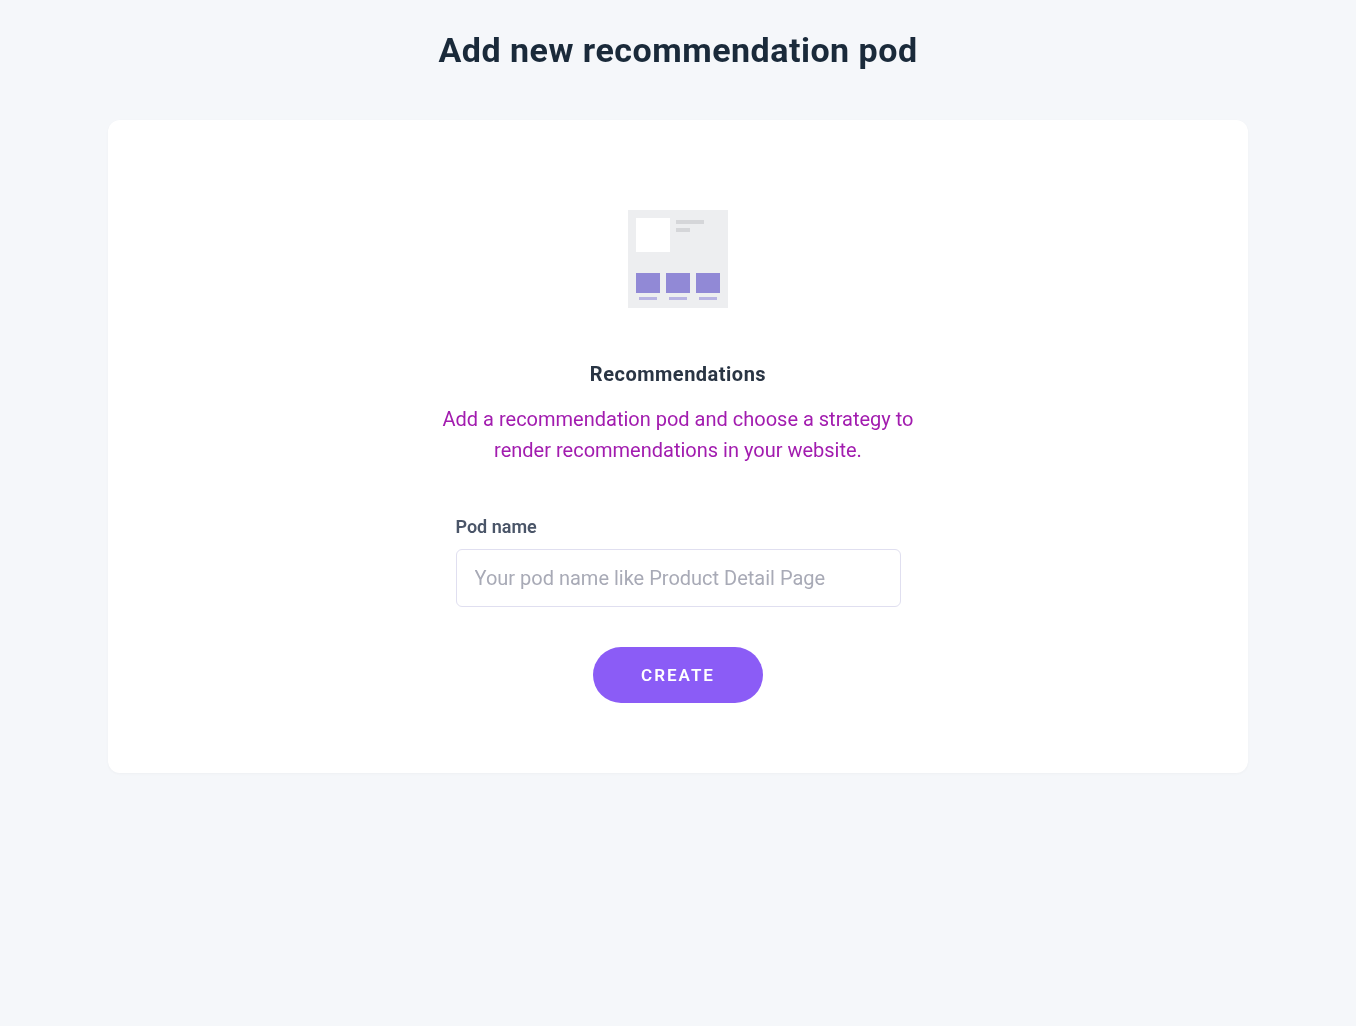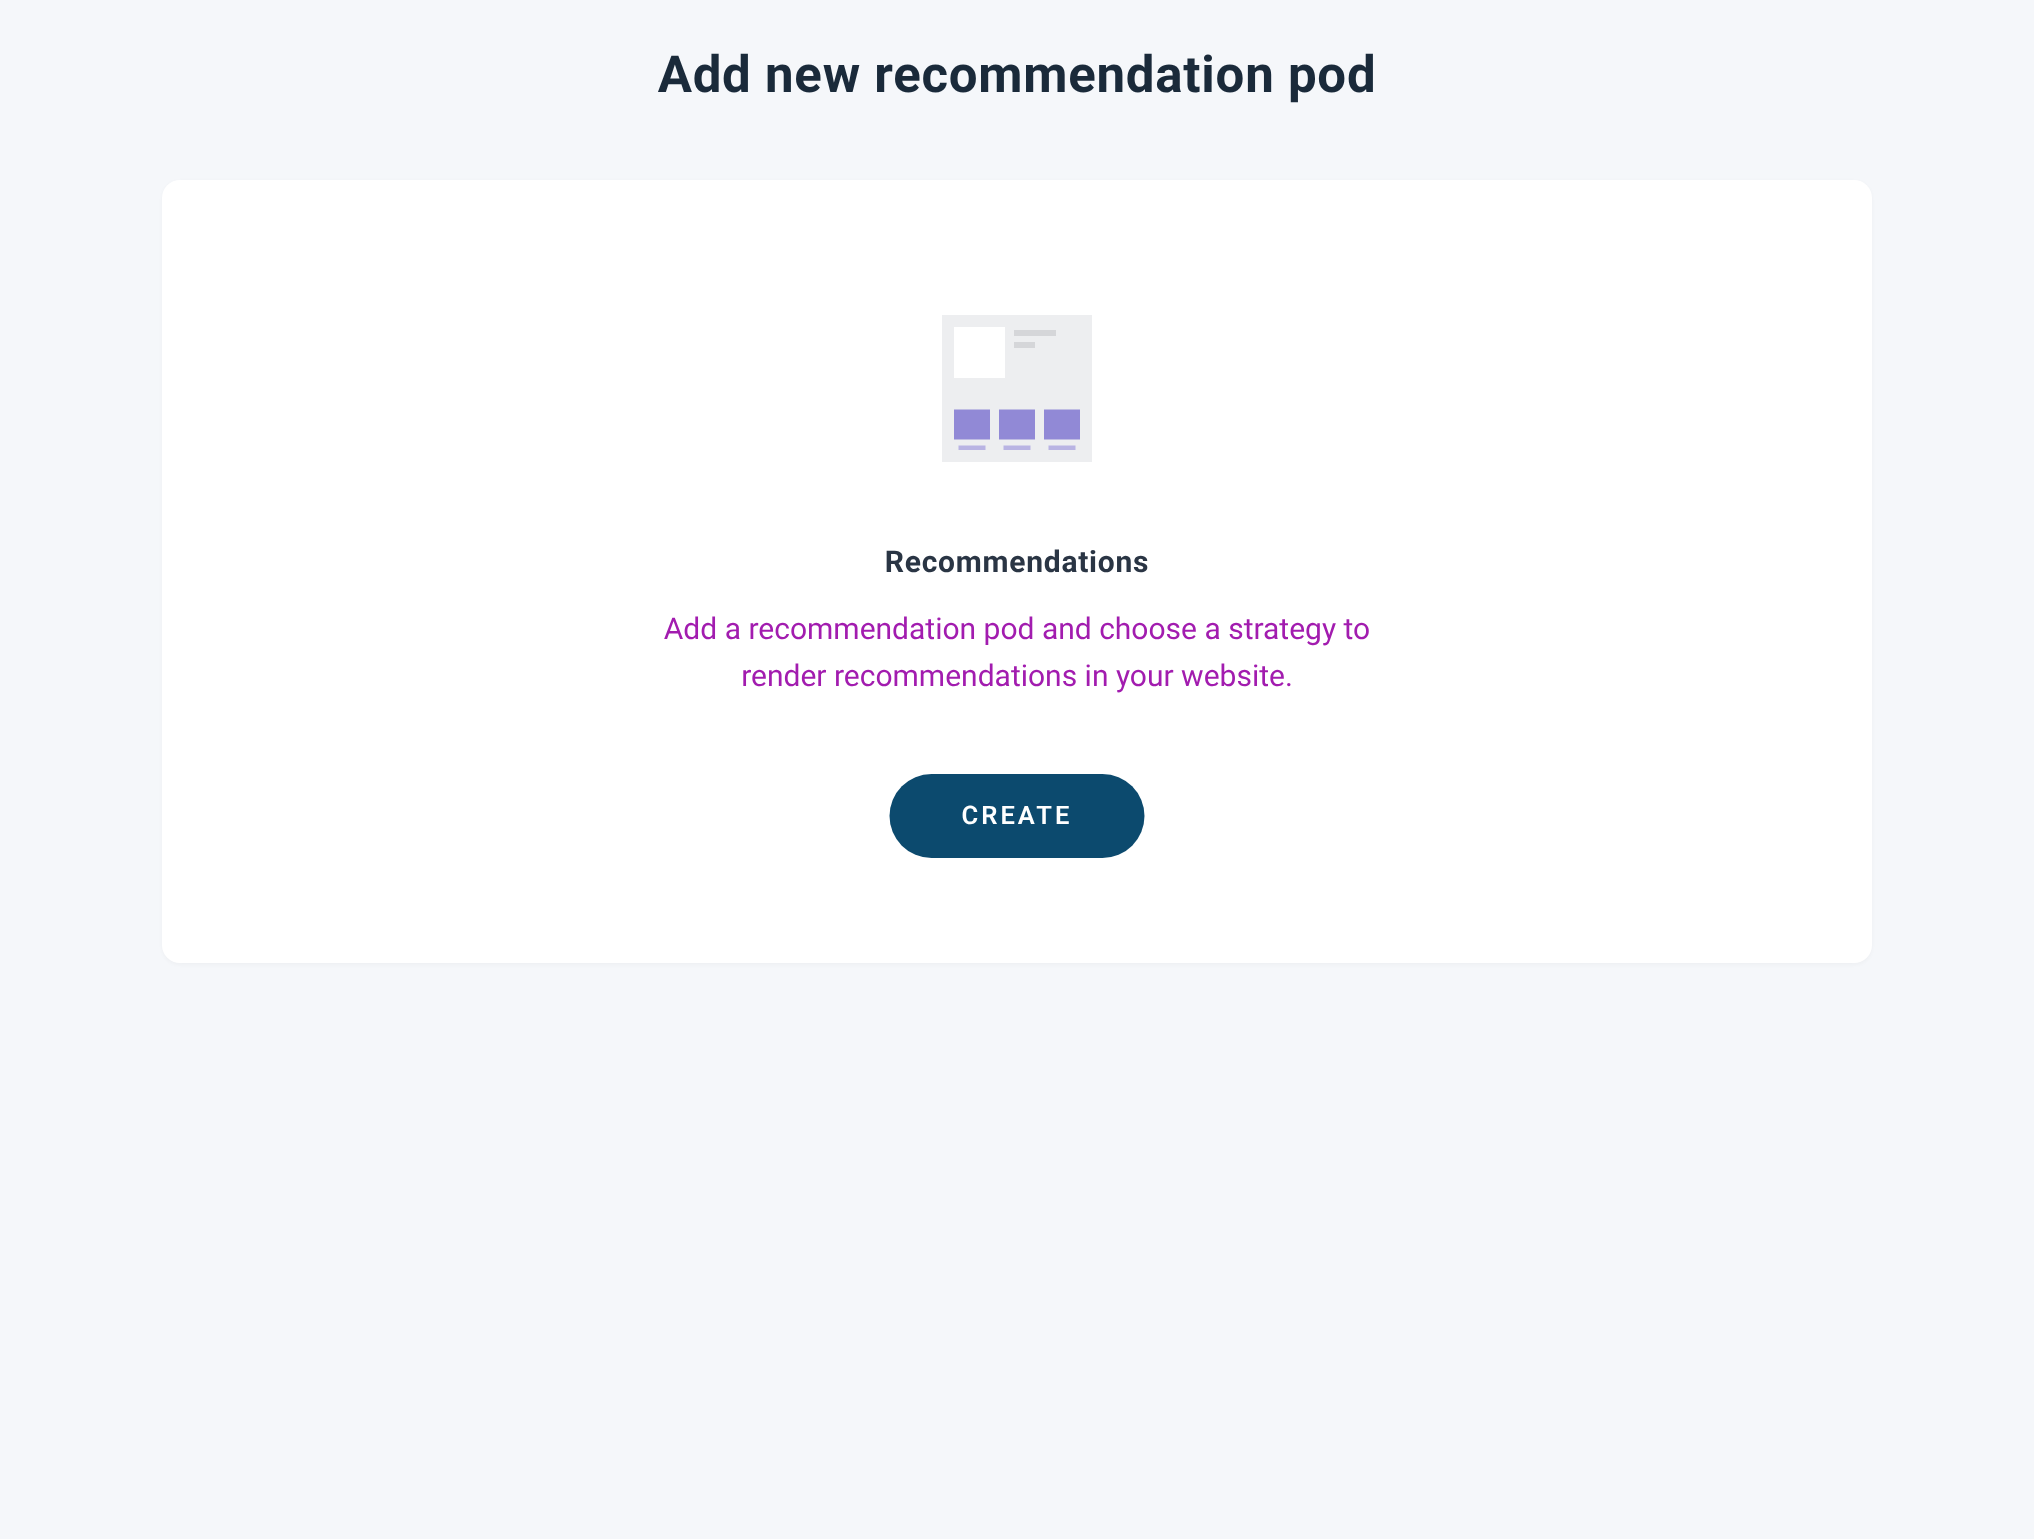--- a/index.html
+++ b/index.html
@@ -165,21 +165,21 @@
     }
     
     .create-button {
       display: block;
       margin: 40px auto 0 auto;
       padding: 18px 48px;
       font-size: 17px;
       font-weight: 600;
       letter-spacing: 2px;
       color: #ffffff;
-      background-color: #0c4a6e;
+      background-color: #8b5cf6;
       border: none;
       border-radius: 35px;
       cursor: pointer;
       font-family: inherit;
     }
   </style>
 </head>
 <body>
 
 <h1 class="page-title">Add new recommendation pod</h1>
@@ -210,20 +210,24 @@
         </div>
       </div>
     </div>
     
     <h2 class="card-heading">Recommendations</h2>
     
     <p class="card-description">Add a recommendation pod and choose a strategy to render recommendations in your website.</p>
     
     <div class="form">
 
+      <div class="form-group">
+        <label class="form-label">Pod name</label>
+        <input type="text" class="form-input" placeholder="Your pod name like Product Detail Page" style="">
+      </div>
 
 
       <button class="create-button">CREATE</button>
 
     </div>
     
   </div>
 </div>
 
 </body></html>

